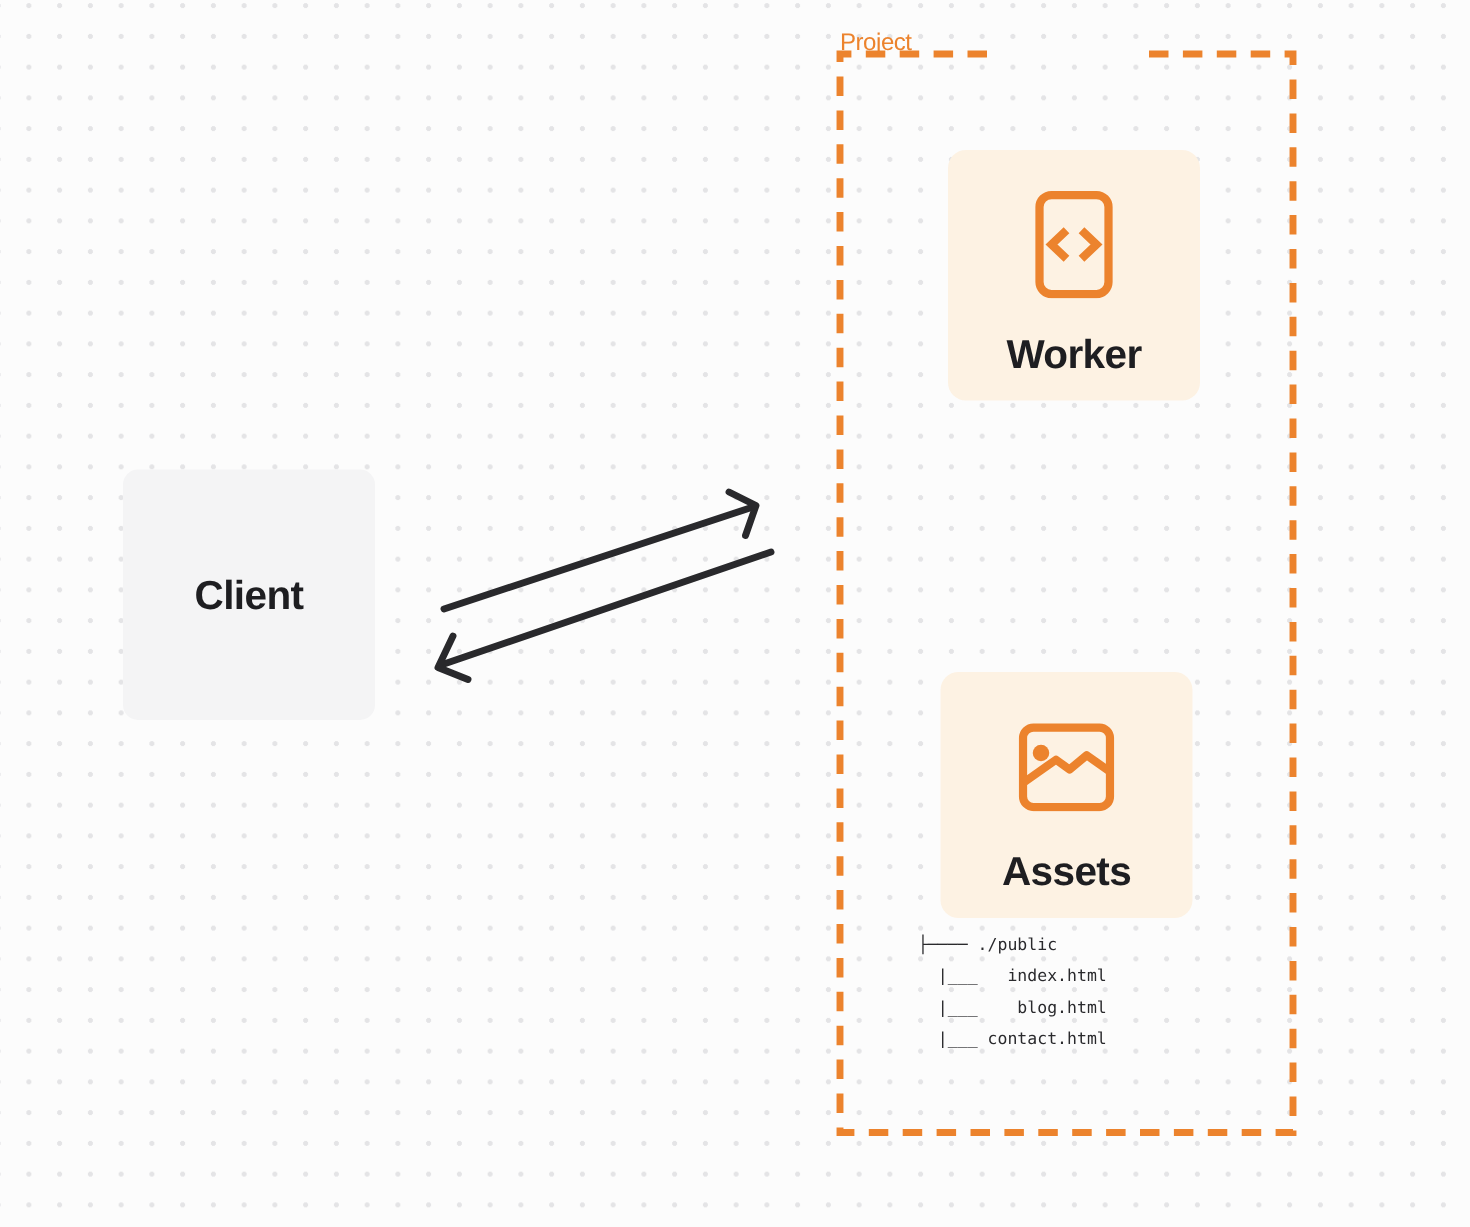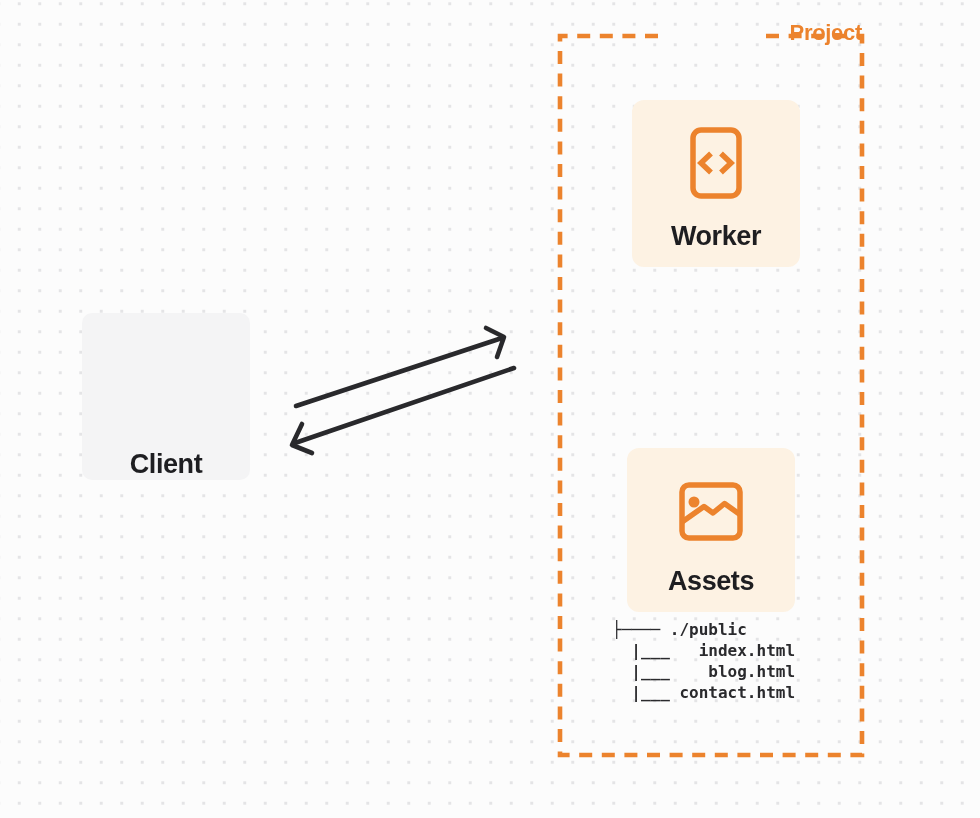--- a/index.html
+++ b/index.html
@@ -27,47 +27,47 @@
   .node{
     position:absolute;border-radius:12px;display:flex;flex-direction:column;
     align-items:center;
   }
   .node-label{
     font-weight:700;font-size:27px;letter-spacing:-0.4px;color:var(--text-dark);
     line-height:32px;
   }
   .client-node{
     left:82px;top:313px;width:168px;height:167px;
-    background:var(--client-fill);justify-content:flex-end;border-radius:10px;
+    background:var(--client-fill);justify-content:center;border-radius:10px;
   }
   .worker-node{
     left:632px;top:100px;width:168px;height:167px;
     background:var(--node-fill);padding-top:27px;
   }
   .worker-node .node-label{margin-top:21px;}
   .assets-node{
     left:627px;top:448px;width:168px;height:164px;
     background:var(--node-fill);padding-top:34px;
   }
   .assets-node .node-label{margin-top:24px;}
   .icon-svg{display:block;}
   .overlay-svg{position:absolute;left:0;top:0;width:980px;height:818px;pointer-events:none;}
   .project-label{
-    position:absolute;left:560px;top:20px;width:302px;text-align:right;
-    font-weight:700;font-size:22px;letter-spacing:-0.3px;color:var(--accent-orange);
+    position:absolute;left:560px;top:20px;width:302px;text-align:left;
+    font-weight:400;font-size:16px;letter-spacing:-0.3px;color:var(--accent-orange);
   }
   .request-label{
     position:absolute;left:307px;top:288px;
     font-weight:700;font-size:20px;letter-spacing:-0.3px;color:var(--text-dark);
     white-space:nowrap;
   }
   .file-tree{
     position:absolute;left:612px;top:619px;
     font-family:"DejaVu Sans Mono",monospace;
-    font-size:16px;line-height:21px;font-weight:700;
+    font-size:11px;line-height:21px;font-weight:400;
     color:#2A2A2D;white-space:pre;
   }
 </style>
 </head>
 <body>
 
 <div class="canvas">
 
   <svg class="overlay-svg" viewBox="0 0 980 818" fill="none">
     <g stroke="#29292C" stroke-width="4.6" stroke-linecap="round" stroke-linejoin="round">

